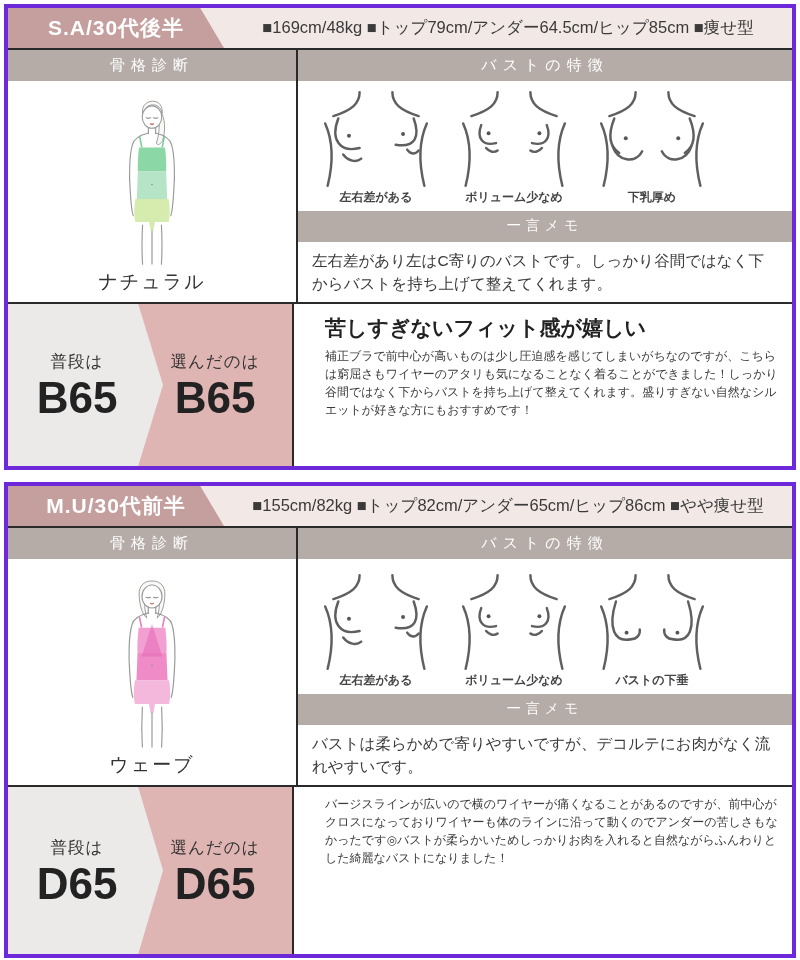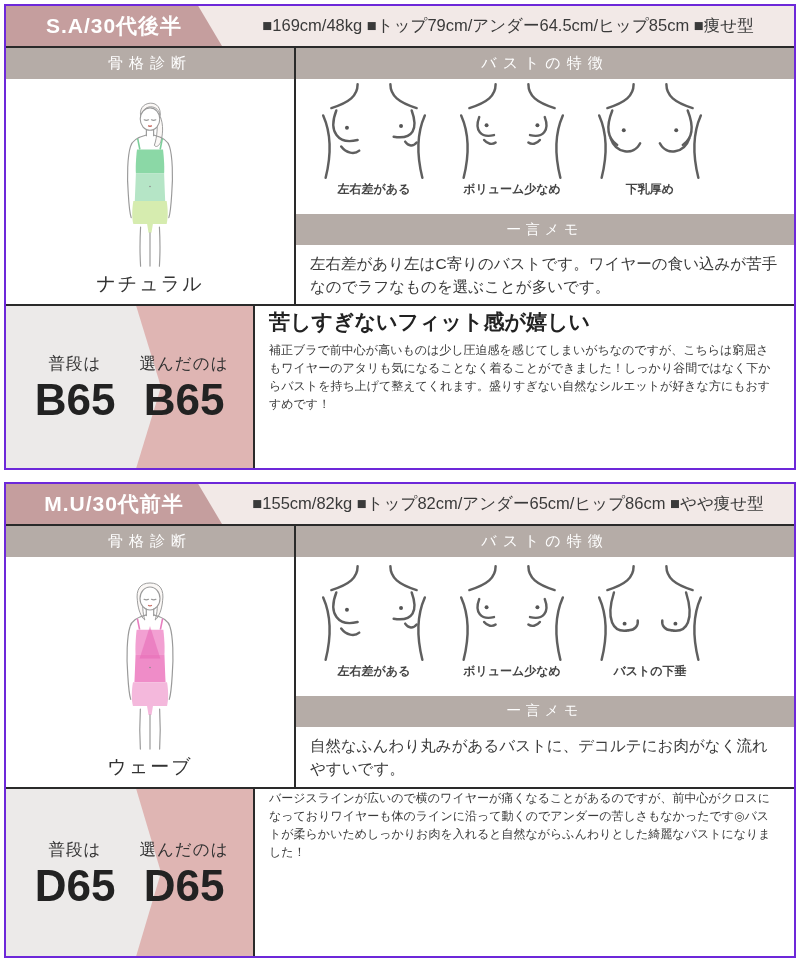--- a/index.html
+++ b/index.html
@@ -2,21 +2,21 @@
 <html><head>
 <meta charset="utf-8">
 <style>
   * { box-sizing: border-box; margin: 0; padding: 0; }
   body {
     width: 800px; height: 960px; margin: 0; background: #fff;
     font-family: "Liberation Sans", "DejaVu Sans", sans-serif;
     color: #333;
   }
   .block {
-    margin: 0 4px; border: 2px solid #6d28d9;
+    margin: 0 4px; border: 4px solid #6d28d9;
     display: flex; flex-direction: column; background: #fff;
   }
   .block-1 { margin-top: 4px; height: 466px; margin-bottom: 12px; }
   .block-2 { height: 476px; }
 
   
   .header-row {
     height: 42px; flex-shrink: 0; display: flex;
     background: #f2e9e7; border-bottom: 2px solid #2a2a2a;
   }
@@ -55,44 +55,44 @@
     flex: 1; display: flex; align-items: flex-end;
     padding: 2px 4px 2px 10px; gap: 2px;
   }
   .bust-item { display: flex; flex-direction: column; align-items: center; }
   .bust-item svg { width: 136px; height: 100px; }
   .bust-label { font-size: 12px; font-weight: bold; color: #444; white-space: nowrap; }
 
   .memo-bar {
     height: 31px; flex-shrink: 0; background: #b5aca7; color: #fff;
     display: flex; align-items: center; justify-content: center;
-    font-size: 14px; letter-spacing: 5px; margin-top: 14px;
+    font-size: 14px; letter-spacing: 5px; margin-top: 3px;
   }
   .memo-text { padding: 7px 14px; font-size: 15.5px; line-height: 1.5; color: #3a3a3a; }
 
   
   .bottom-row { flex-shrink: 0; display: flex; border-top: 2px solid #2a2a2a; }
   .block-1 .bottom-row { height: 164px; }
   .block-2 .bottom-row { height: 169px; }
   .size-cell {
-    width: 249px; flex-shrink: 0; position: relative;
+    width: 286px; flex-shrink: 0; position: relative;
     background: #dfb5b3; border-right: 2px solid #2a2a2a; overflow: hidden;
   }
   .size-arrow {
     position: absolute; left: 0; top: 0; bottom: 0; width: 155px;
     background: #eceae9;
     clip-path: polygon(0 0, 84% 0, 100% 50%, 84% 100%, 0 100%);
   }
   .size-group { position: absolute; top: 50%; transform: translateY(-50%); text-align: center; }
   .size-group.usual { left: 8px; width: 122px; }
-  .size-group.chosen { right: 4px; width: 130px; }
+  .size-group.chosen { right: 12px; width: 130px; }
   .size-label { font-size: 16.5px; letter-spacing: 1px; color: #333; margin-bottom: 3px; }
   .size-value { font-size: 44px; font-weight: bold; color: #222; line-height: 1; }
 
-  .review-cell { flex: 1; padding: 0 14px 4px; min-width: 0; }
+  .review-cell { flex: 1; padding: 8px 14px 4px; min-width: 0; margin-left: 17px; }
   .review-title { font-size: 21px; font-weight: bold; color: #222; margin: 2px 0 5px; }
   .review-body { font-size: 12px; line-height: 1.5; color: #3a3a3a; }
 
   svg .line { fill: none; stroke: #5f5f5f; stroke-width: 3; stroke-linecap: round; }
   svg .dot { fill: #555; stroke: none; }
   svg .sk { fill: none; stroke: #9a9a9a; stroke-width: 1.6; stroke-linecap: round; }
   svg .hair { fill: #fbf8f6; stroke: #999; stroke-width: 1.3; }
 </style>
 </head>
 <body>
@@ -170,21 +170,21 @@
               <path class="line" d="M32,70 C38,88 60,92 68,76"></path>
             <circle class="dot" cx="48" cy="60" r="2.4"></circle>
             <path class="line" d="M126,36 C134,56 132,70 120,78"></path>
               <path class="line" d="M128,70 C122,88 100,92 92,76"></path>
             <circle class="dot" cx="112" cy="60" r="2.4"></circle>
           </svg>
           <div class="bust-label">下乳厚め</div>
         </div>
       </div>
       <div class="memo-bar">一言メモ</div>
-      <div class="memo-text">左右差があり左はC寄りのバストです。ワイヤーの食い込みが苦手なのでラフなものを選ぶことが多いです。</div>
+      <div class="memo-text">左右差があり左はC寄りのバストです。しっかり谷間ではなく下からバストを持ち上げて整えてくれます。</div>
     </div>
   </div>
 
   <div class="bottom-row">
     <div class="size-cell">
       <div class="size-arrow"></div>
       <div class="size-group usual">
         <div class="size-label">普段は</div>
         <div class="size-value">B65</div>
       </div>
@@ -273,21 +273,21 @@
               <path class="line" d="M54,82 C62,82 66,76 65,70"></path>
             <circle class="dot" cx="49" cy="74" r="2.4"></circle>
             <path class="line" d="M124,36 C134,68 126,86 106,82"></path>
               <path class="line" d="M106,82 C98,82 94,76 95,70"></path>
             <circle class="dot" cx="111" cy="74" r="2.4"></circle>
           </svg>
           <div class="bust-label">バストの下垂</div>
         </div>
       </div>
       <div class="memo-bar">一言メモ</div>
-      <div class="memo-text">自然なふんわり丸みがあるバストに、デコルテにお肉がなく流れやすいです。</div>
+      <div class="memo-text">バストは柔らかめで寄りやすいですが、デコルテにお肉がなく流れやすいです。</div>
     </div>
   </div>
 
   <div class="bottom-row">
     <div class="size-cell">
       <div class="size-arrow"></div>
       <div class="size-group usual">
         <div class="size-label">普段は</div>
         <div class="size-value">D65</div>
       </div>

